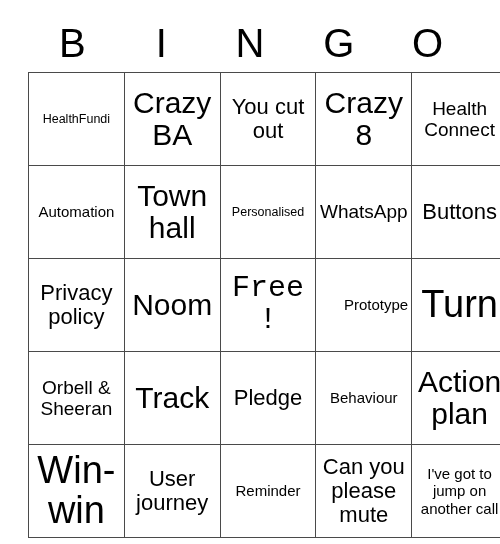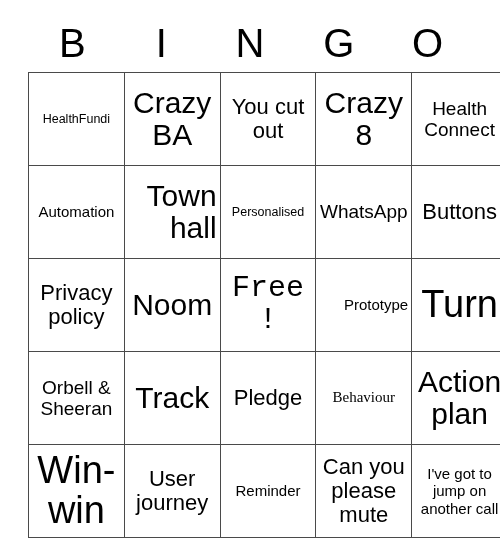--- a/index.html
+++ b/index.html
@@ -99,21 +99,21 @@
             <span class="cell-text fs-xl">Crazy 8</span>
           </td>
         <td style="border-color: rgb(74, 74, 74);">
             <span class="cell-text fs-md">Health Connect</span>
           </td>
       </tr>
       <tr>
         <td style="border-color: rgb(74, 74, 74);">
             <span class="cell-text fs-sm">Automation</span>
           </td>
-        <td style="border-color: rgb(74, 74, 74); text-align: right;">
+        <td style="border-color: rgb(74, 74, 74);">
             <span class="cell-text fs-xl">Town hall</span>
           </td>
         <td style="border-color: rgb(74, 74, 74);">
             <span class="cell-text fs-xs">Personalised</span>
           </td>
         <td style="border-color: rgb(74, 74, 74);">
             <span class="cell-text fs-md">WhatsApp</span>
           </td>
         <td style="border-color: rgb(74, 74, 74);">
             <span class="cell-text fs-lg">Buttons</span>
@@ -139,21 +139,21 @@
       <tr>
         <td style="border-color: rgb(74, 74, 74);">
             <span class="cell-text fs-md">Orbell &amp; Sheeran</span>
           </td>
         <td style="border-color: rgb(74, 74, 74);">
             <span class="cell-text fs-xl">Track</span>
           </td>
         <td style="border-color: rgb(74, 74, 74);">
             <span class="cell-text fs-lg">Pledge</span>
           </td>
-        <td style="border-color: rgb(74, 74, 74); font-family: Liberation Serif, serif;">
+        <td style="border-color: rgb(74, 74, 74);">
             <span class="cell-text fs-sm">Behaviour</span>
           </td>
         <td style="border-color: rgb(74, 74, 74);">
             <span class="cell-text fs-xl">Action plan</span>
           </td>
       </tr>
       <tr>
         <td style="border-color: rgb(74, 74, 74);">
             <span class="cell-text fs-xxl">Win-win</span>
           </td>

